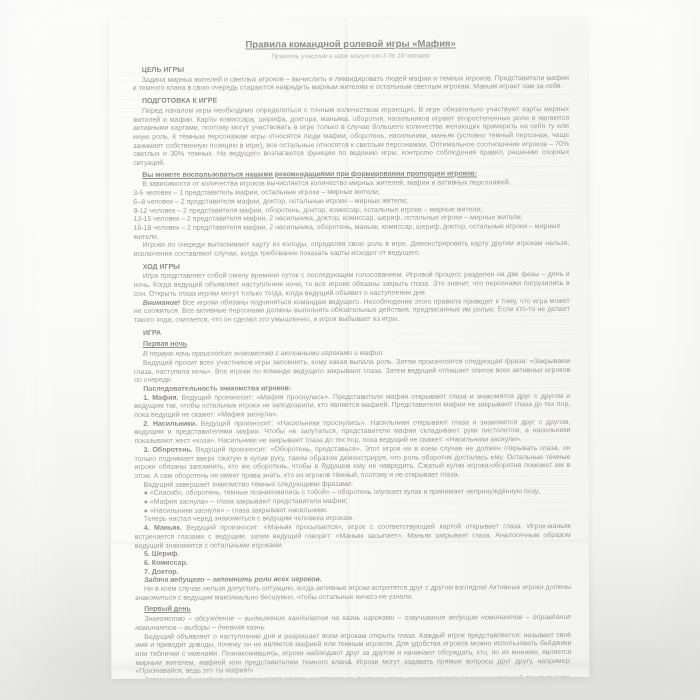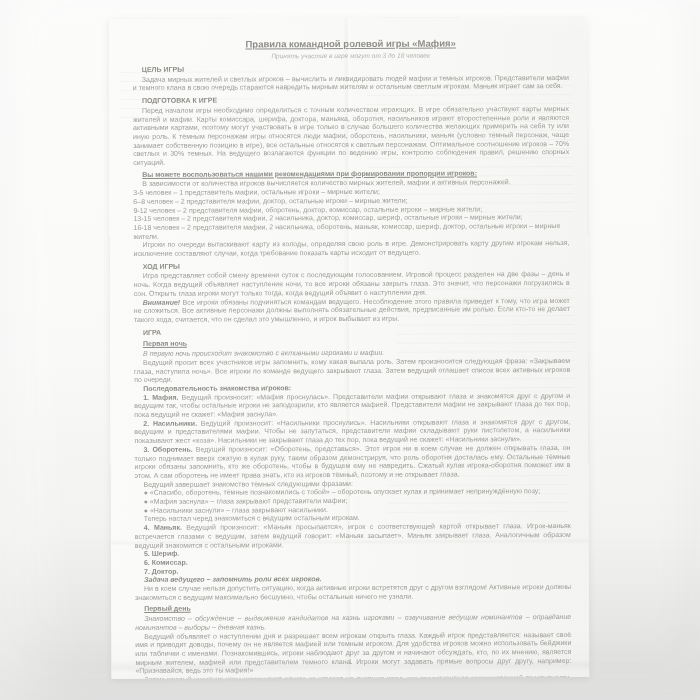--- a/index.html
+++ b/index.html
@@ -96,21 +96,21 @@
         <div class="blk t-line"><span class="i">В первую ночь происходит знакомство с активными игроками и мафии.</span></div>
         <div class="blk t-para"><span>Ведущий просит всех участников игры запомнить, кому какая выпала роль. Затем произносится следующая фраза: «Закрываем глаза, наступила ночь». Все игроки по команде ведущего закрывают глаза. Затем ведущий оглашает список всех активных игроков по очереди.</span></div>
         <div class="blk t-line"><span class="b">Последовательность знакомства игроков:</span></div>
         <div class="blk t-para"><span class="b">1. Мафия.</span><span> Ведущий произносит: «Мафия проснулась». Представители мафии открывают глаза и знакомятся друг с другом и ведущим так, чтобы остальные игроки не заподозрили, кто является мафией. Представители мафии не закрывают глаза до тех пор, пока ведущий не скажет: «Мафия заснула».</span></div>
         <div class="blk t-para"><span class="b">2. Насильники.</span><span> Ведущий произносит: «Насильники проснулись». Насильники открывают глаза и знакомятся друг с другом, ведущим и представителями мафии. Чтобы не запутаться, представители мафии складывают руки пистолетом, а насильники показывают жест «коза». Насильники не закрывают глаза до тех пор, пока ведущий не скажет: «Насильники заснули».</span></div>
         <div class="blk t-para"><span class="b">3. Оборотень.</span><span> Ведущий произносит: «Оборотень, представься». Этот игрок ни в коем случае не должен открывать глаза, он только поднимает вверх сжатую в кулак руку, таким образом демонстрируя, что роль оборотня досталась ему. Остальные тёмные игроки обязаны запомнить, кто же оборотень, чтобы в будущем ему не навредить. Сжатый кулак игрока-оборотня поможет им в этом. А сам оборотень не имеет права знать, кто из игроков тёмный, поэтому и не открывает глаза.</span></div>
         <div class="blk t-line"><span>Ведущий завершает знакомство тёмных следующими фразами:</span></div>
         <div class="blk t-bullet"><span>● «Спасибо, оборотень, тёмные познакомились с тобой» – оборотень опускает кулак и принимает непринуждённую позу;</span></div>
         <div class="blk t-bullet"><span>● «Мафия заснула» – глаза закрывают представители мафии;</span></div>
         <div class="blk t-bullet"><span>● «Насильники заснули» – глаза закрывают насильники.</span></div>
-        <div class="blk t-line"><span>Теперь настал черед знакомиться с ведущим остальным игрокам.</span></div>
+        <div class="blk t-line"><span>Теперь настал черед знакомиться с ведущим человека игрокам.</span></div>
         <div class="blk t-para"><span class="b">4. Маньяк.</span><span> Ведущий произносит: «Маньяк просыпается», игрок с соответствующей картой открывает глаза. Игрок-маньяк встречается глазами с ведущим, затем ведущий говорит: «Маньяк засыпает». Маньяк закрывает глаза. Аналогичным образом ведущий знакомится с остальными игроками.</span></div>
         <div class="blk t-line"><span class="b">5. Шериф.</span></div>
         <div class="blk t-line"><span class="b">6. Комиссар.</span></div>
         <div class="blk t-line"><span class="b">7. Доктор.</span></div>
         <div class="blk t-line"><span class="b i">Задача ведущего – запомнить роли всех игроков.</span></div>
         <div class="blk t-para"><span>Ни в коем случае нельзя допустить ситуацию, когда активные игроки встретятся друг с другом взглядом! Активные игроки должны знакомиться с ведущим максимально бесшумно, чтобы остальные ничего не узнали.</span></div>
         <div class="blk t-sub"><span class="b u">Первый день</span></div>
         <div class="blk t-para"><span class="i">Знакомство – обсуждение – выдвижение кандидатов на казнь игроками – озвучивание ведущим номинантов – оправдание номинантов – выборы – дневная казнь.</span></div>
         <div class="blk t-para"><span>Ведущий объявляет о наступлении дня и разрешает всем игрокам открыть глаза. Каждый игрок представляется: называет своё имя и приводит доводы, почему он не является мафией или темным игроком. Для удобства игроков можно использовать бейджики или таблички с именами. Познакомившись, игроки наблюдают друг за другом и начинают обсуждать, кто, по их мнению, является мирным жителем, мафией или представителем темного клана. Игроки могут задавать прямые вопросы друг другу, например: «Признавайся, ведь это ты мафия!»</span></div>
         <div class="blk t-para"><span>Затем каждый участник игры номинирует одного из игроков на дневную казнь как представителя организованной преступности. Каждый называет имя своего номинанта и рассказывает, почему считает этого человека мафией. По завершению обсуждения ведущий называет кандидатов на выбывание: тех людей, которые номинировались. Им предоставляется право оправдаться. Для удобства игроков кандидаты на выбывание могут снять бейджики или же перевернуть таблички с именами. Во время оправдания они объясняют, почему игроки совершают ошибку, выбрав их. По итогам проводится голосование. Все игроки по очереди называют имя кандидата, который, по их мнению, должен выйти из игры. Голосуют только за номинантов. Кандидат, набравший большинство голосов, выбывает из игры, при этом демонстрируя всем игрокам свою карту.</span></div>

